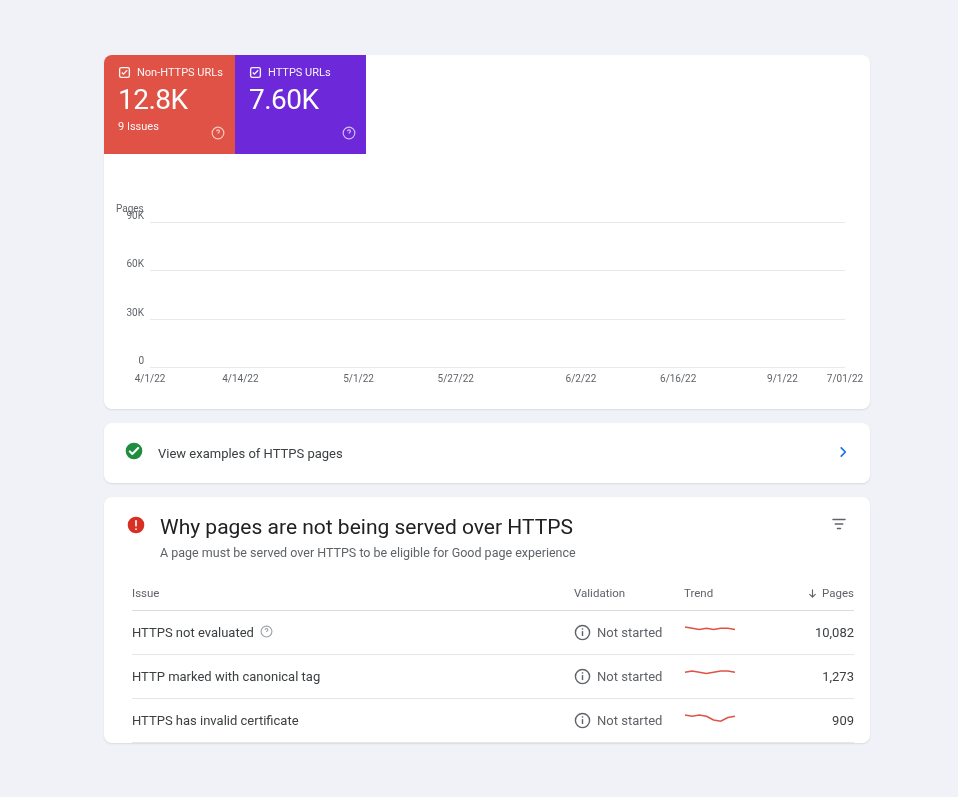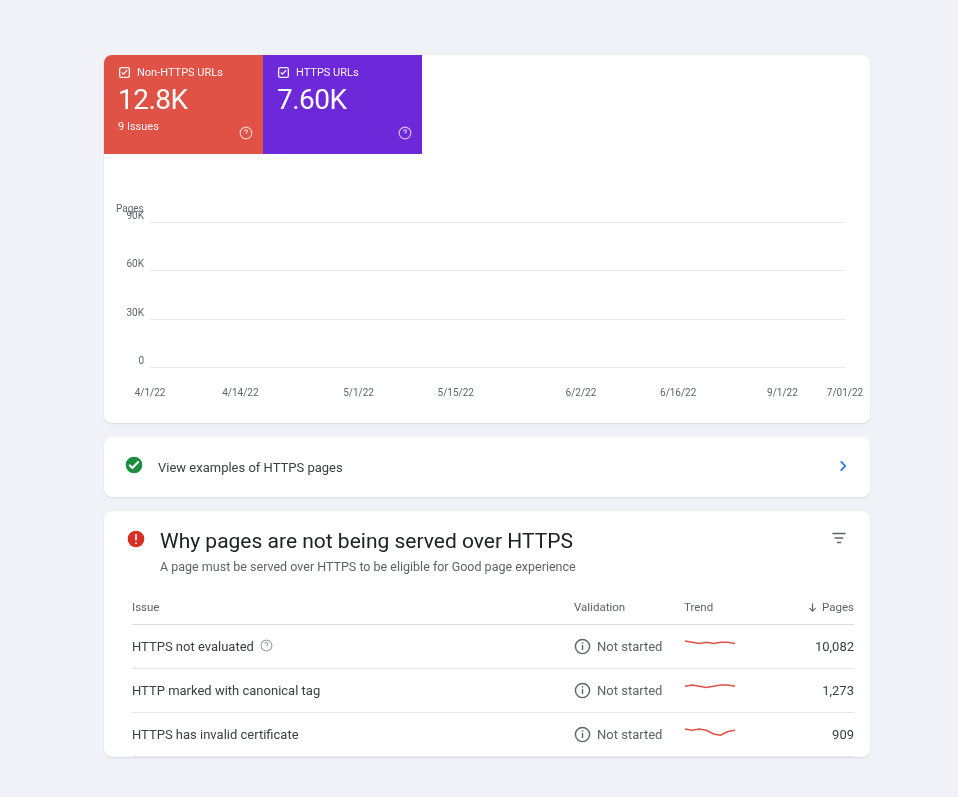--- a/index.html
+++ b/index.html
@@ -19,21 +19,21 @@
     box-shadow: 0 1px 2px rgba(0,0,0,0.1);
     margin-bottom: 14px;
   }
   
   .summary-row {
     display: flex;
     gap: 0;
     margin-bottom: 16px;
   }
   .summary-card {
-    width: 159px;
+    width: 131px;
     height: 99px;
     padding: 11px 12px 10px 14px;
     position: relative;
     color: #fff;
   }
   .summary-card.red {
     background: #e05245;
     border-top-left-radius: 8px;
   }
   .summary-card.green {
@@ -117,21 +117,21 @@
     position: relative;
     display: flex;
     flex-direction: column;
     justify-content: flex-end;
   }
   .bar .seg-green { background: #3ba049; width:100%; }
   .bar .seg-red   { background: #e05245; width:100%; }
   .x-ticks {
     position: relative;
     margin-left: 6px;
-    margin-top: 20px;
+    margin-top: 6px;
     height: 14px;
     font-size: 10px;
     color: #5f6368;
   }
   .x-ticks span {
     position: absolute;
     transform: translateX(-50%);
     white-space: nowrap;
   }
   
@@ -662,21 +662,21 @@
             <div class="bar">
               <div class="seg-green" style="height: 76.6667%;"></div>
               <div class="seg-red" style="height: 10%;"></div>
             </div>
           </div>
       </div>
       <div class="x-ticks" id="x-ticks">
           <span style="left: 0%;">4/1/22</span>
           <span style="left: 13%;">4/14/22</span>
           <span style="left: 30%;">5/1/22</span>
-          <span style="left: 44%;">5/15/22</span>
+          <span style="left: 44%;">5/27/22</span>
           <span style="left: 62%;">6/2/22</span>
           <span style="left: 76%;">6/16/22</span>
           <span style="left: 91%;">9/1/22</span>
           <span style="left: 100%;">7/01/22</span>
         </div>
     </div>
   </div>
 
   <div class="card examples-card">
     <span>

